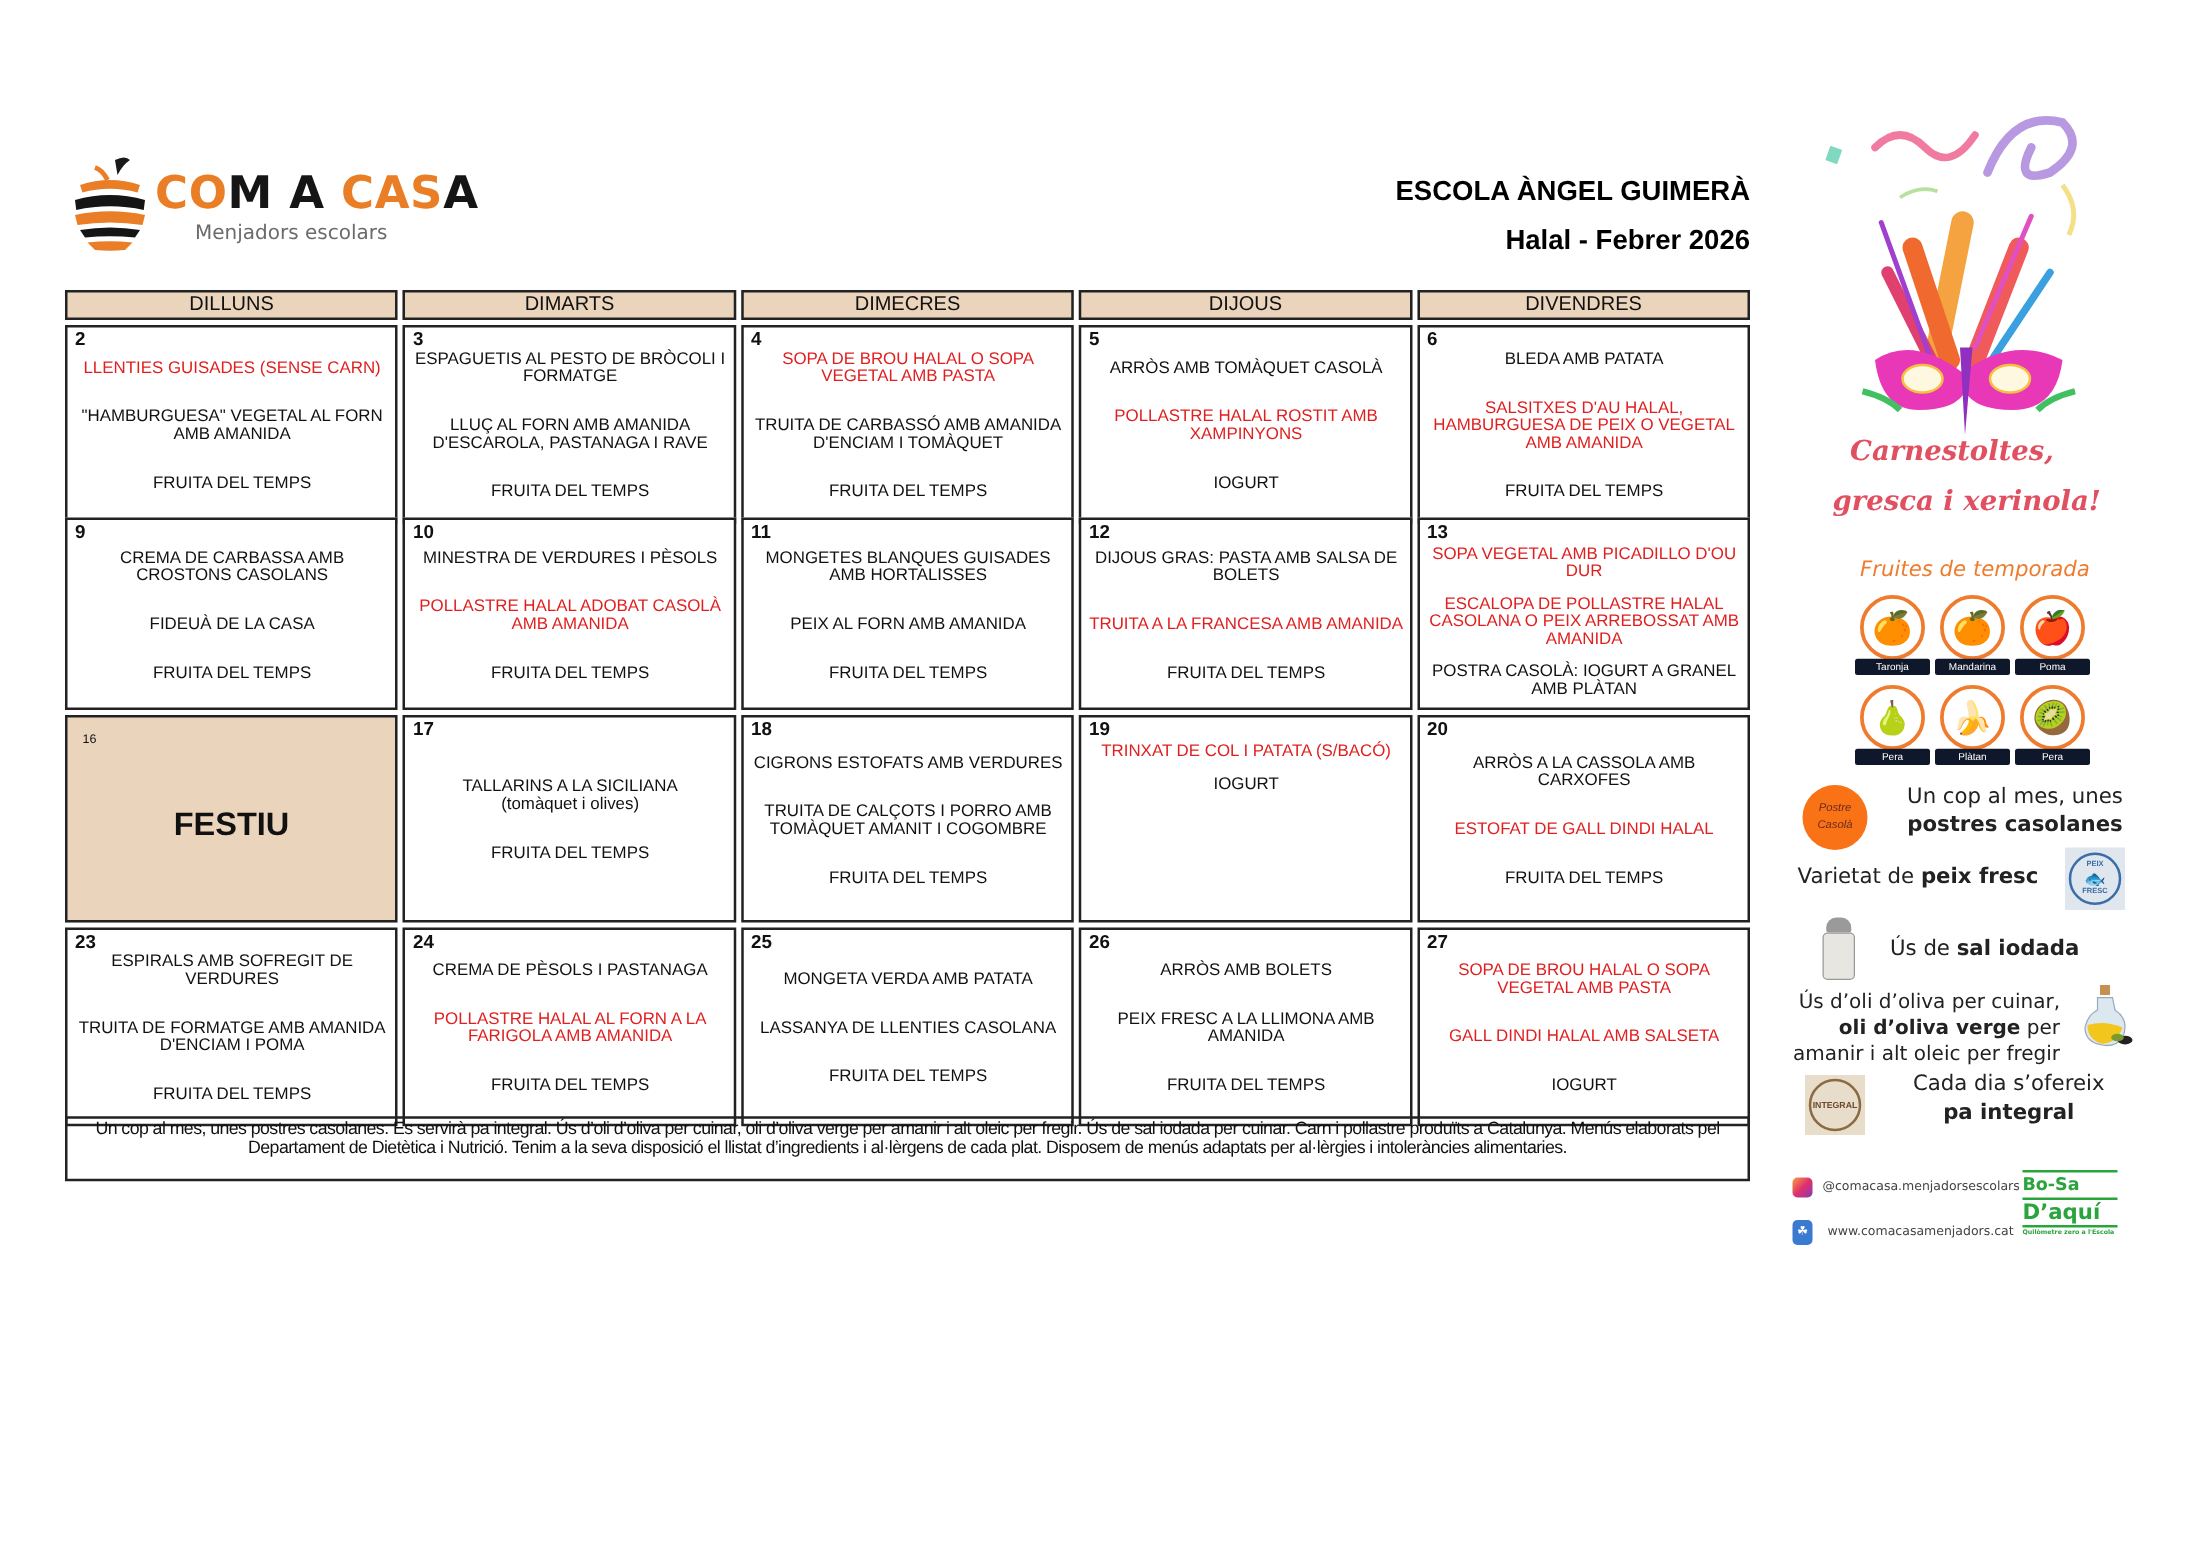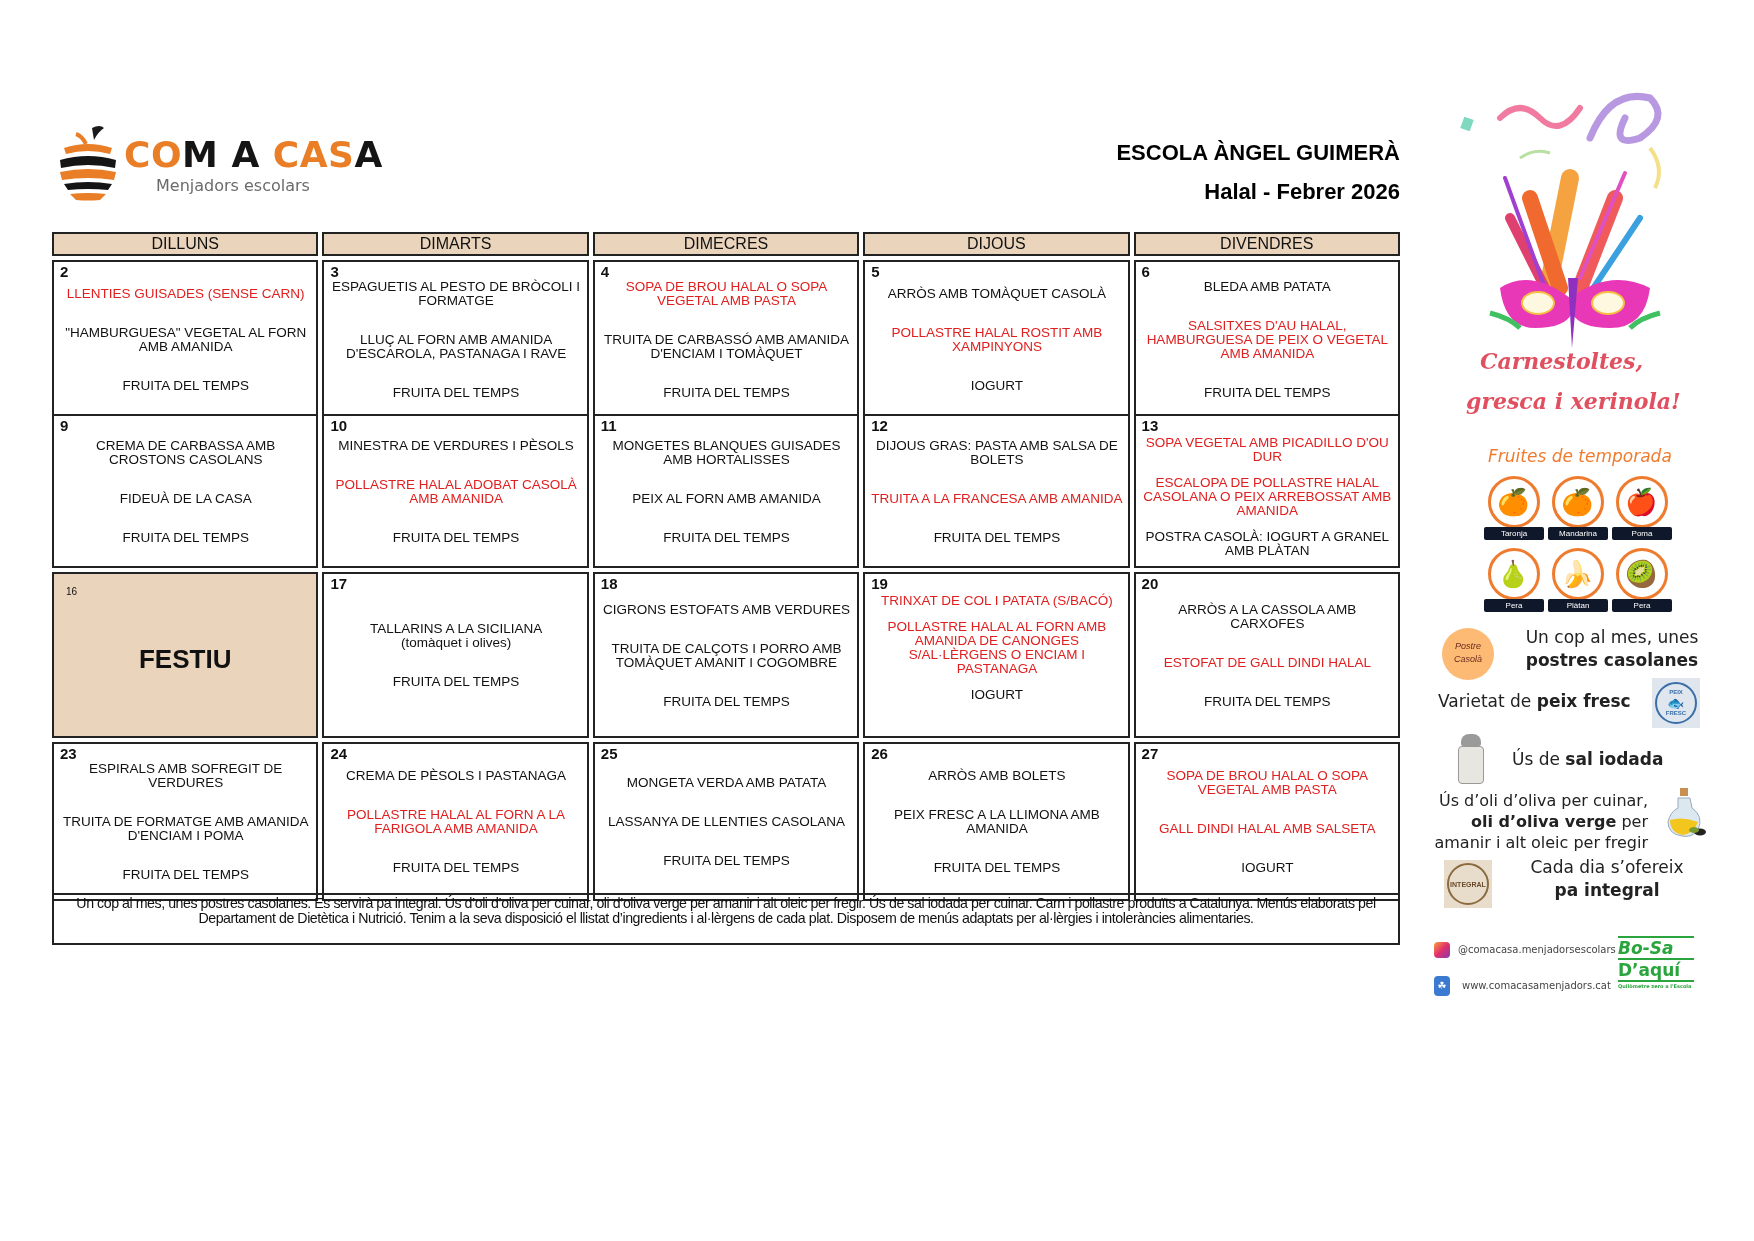--- a/index.html
+++ b/index.html
@@ -188,21 +188,20 @@
           <div class="dishes">
             <div class="dish"><span>CIGRONS ESTOFATS AMB VERDURES</span></div>
             <div class="dish"><span>TRUITA DE CALÇOTS I PORRO AMB TOMÀQUET AMANIT I COGOMBRE</span></div>
             <div class="dish"><span>FRUITA DEL TEMPS</span></div>
           </div>
         </div>
         <div class="cell compact">
           <div class="num">19</div>
           <div class="dishes">
             <div class="dish red"><span>TRINXAT DE COL I PATATA (S/BACÓ)</span></div>
-            <div class="dish red"><span>POLLASTRE HALAL AL FORN AMB AMANIDA DE CANONGES S/AL·LÈRGENS O ENCIAM I PASTANAGA</span></div>
             <div class="dish"><span>IOGURT</span></div>
           </div>
         </div>
         <div class="cell">
           <div class="num">20</div>
           <div class="dishes">
             <div class="dish"><span>ARRÒS A LA CASSOLA AMB CARXOFES</span></div>
             <div class="dish red"><span>ESTOFAT DE GALL DINDI HALAL</span></div>
             <div class="dish"><span>FRUITA DEL TEMPS</span></div>
           </div>
@@ -300,21 +299,21 @@
       <div class="fruit">
         <div class="circle">🍌</div>
         <div class="label">Plàtan</div>
       </div>
       <div class="fruit">
         <div class="circle">🥝</div>
         <div class="label">Pera</div>
       </div>
     </div>
 
-  <div class="badge-icon" style="left:12px; top:558px; width:52px; height:52px; border-radius:50%; background:#fdba74; color:#6a2a20; font-size:9px; font-style:italic; text-align:center; line-height:13px; padding-top:12px;">
+  <div class="badge-icon" style="left:12px; top:558px; width:52px; height:52px; border-radius:50%; background:#f97316; color:#6a2a20; font-size:9px; font-style:italic; text-align:center; line-height:13px; padding-top:12px;">
     <span>Postre</span><br><span>Casolà</span>
   </div>
   <div class="feature" style="left:82px; top:556px; text-align:center; width:200px;">
     <span>Un cop al mes, unes</span><br><b>postres casolanes</b>
   </div>
 
   <div class="feature" style="left:8px; top:620px; white-space:nowrap;">
     <span>Varietat de </span><b>peix fresc</b>
   </div>
   <div class="badge-icon" style="left:222px; top:608px; width:48px; height:50px; background:#dfe6ee; display:flex; align-items:center; justify-content:center;">
@@ -350,17 +349,17 @@
   <div class="feature" style="left:82px; top:786px; width:190px; text-align:center;">
     <span>Cada dia s’ofereix</span><br><b>pa integral</b>
   </div>
 
   <div class="badge-icon" style="left:4px; top:872px; width:16px; height:16px; border-radius:4px; background:linear-gradient(135deg,#f9a03f,#e1306c 50%,#833ab4);"></div>
   <div class="social" style="left:28px; top:874px;">@comacasa.menjadorsescolars</div>
   <div class="badge-icon" style="left:4px; top:906px; width:16px; height:20px; border-radius:4px; background:#3a7ad0; color:#fff; font-size:10px; text-align:center; line-height:20px;">☘</div>
   <div class="social" style="left:32px; top:910px;">www.comacasamenjadors.cat</div>
 
   <div class="badge-icon" style="left:188px; top:866px; width:76px; height:58px; color:#2aa43c; font-family:'DejaVu Sans', sans-serif; font-weight:bold;">
-    <div style="border-top:2px solid #2aa43c; font-size:17px; line-height:20px;font-style:italic;">Bo-Sa</div>
+    <div style="border-top:2px solid #2aa43c; font-size:14px; line-height:20px;">Bo-Sa</div>
     <div style="border-top:2px solid #2aa43c; font-size:17px; line-height:20px;">D’aquí</div>
     <div style="border-top:2px solid #2aa43c; font-size:5px; line-height:8px;">Quilòmetre zero a l'Escola</div>
   </div>
 </div>
 
 </body></html>

